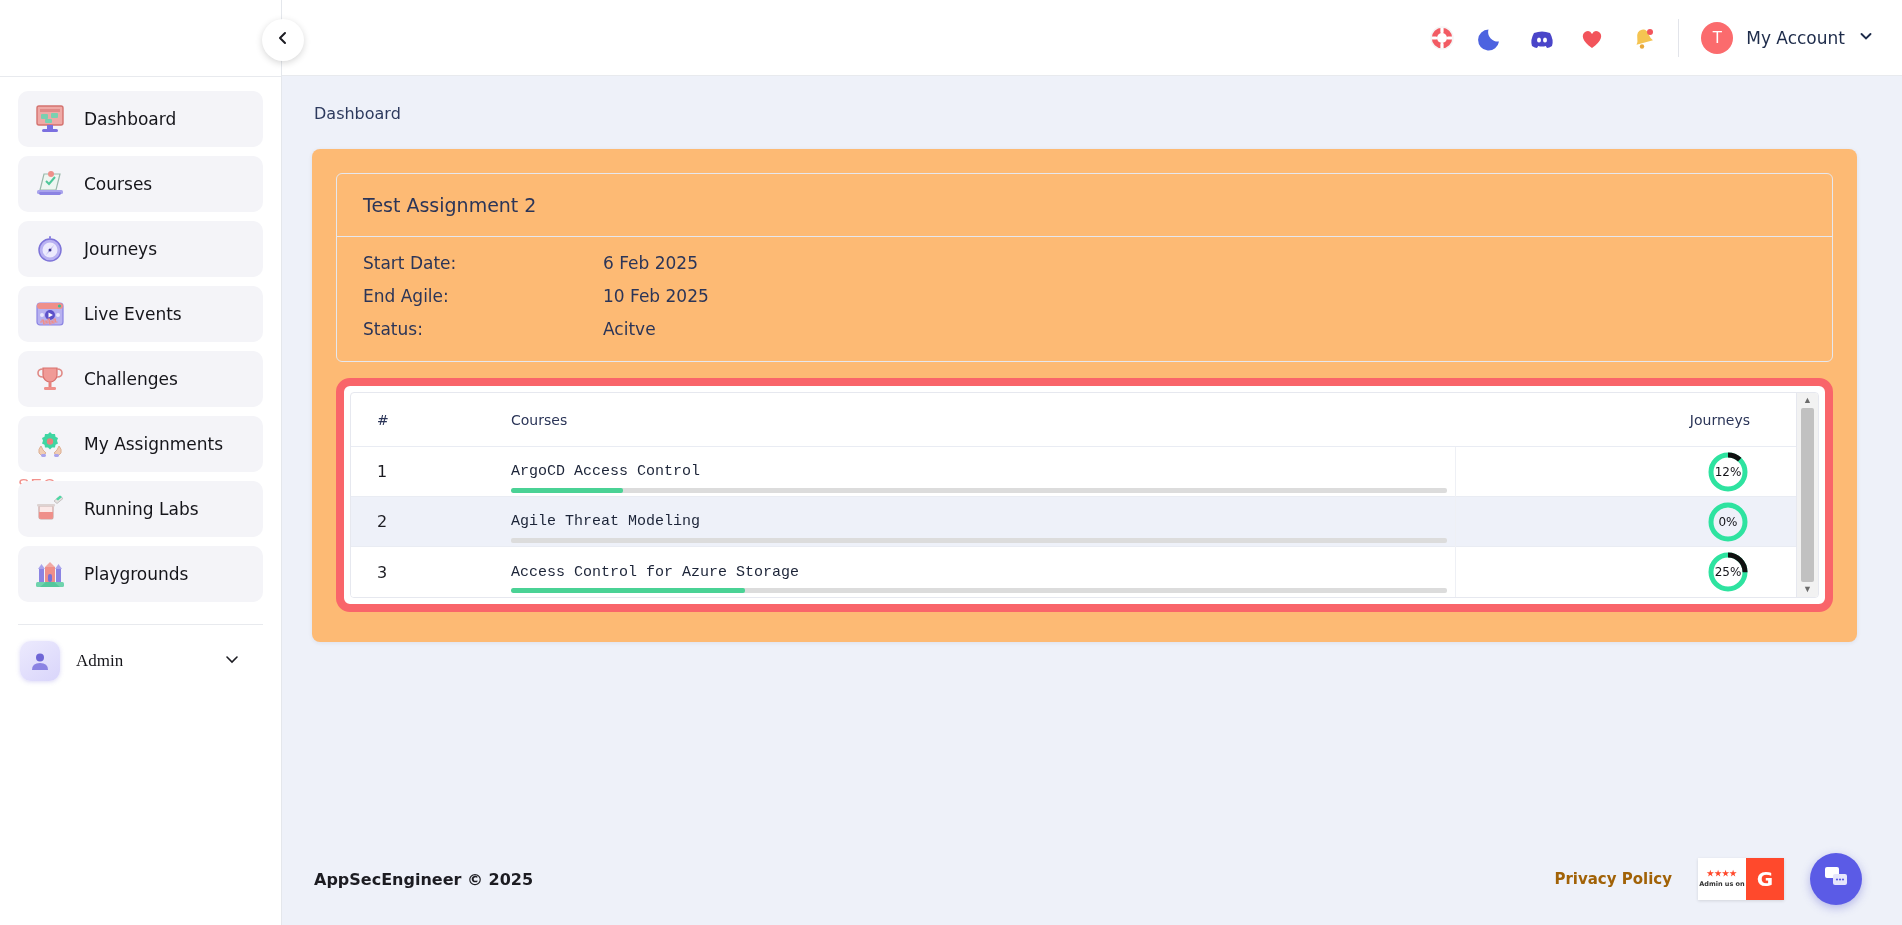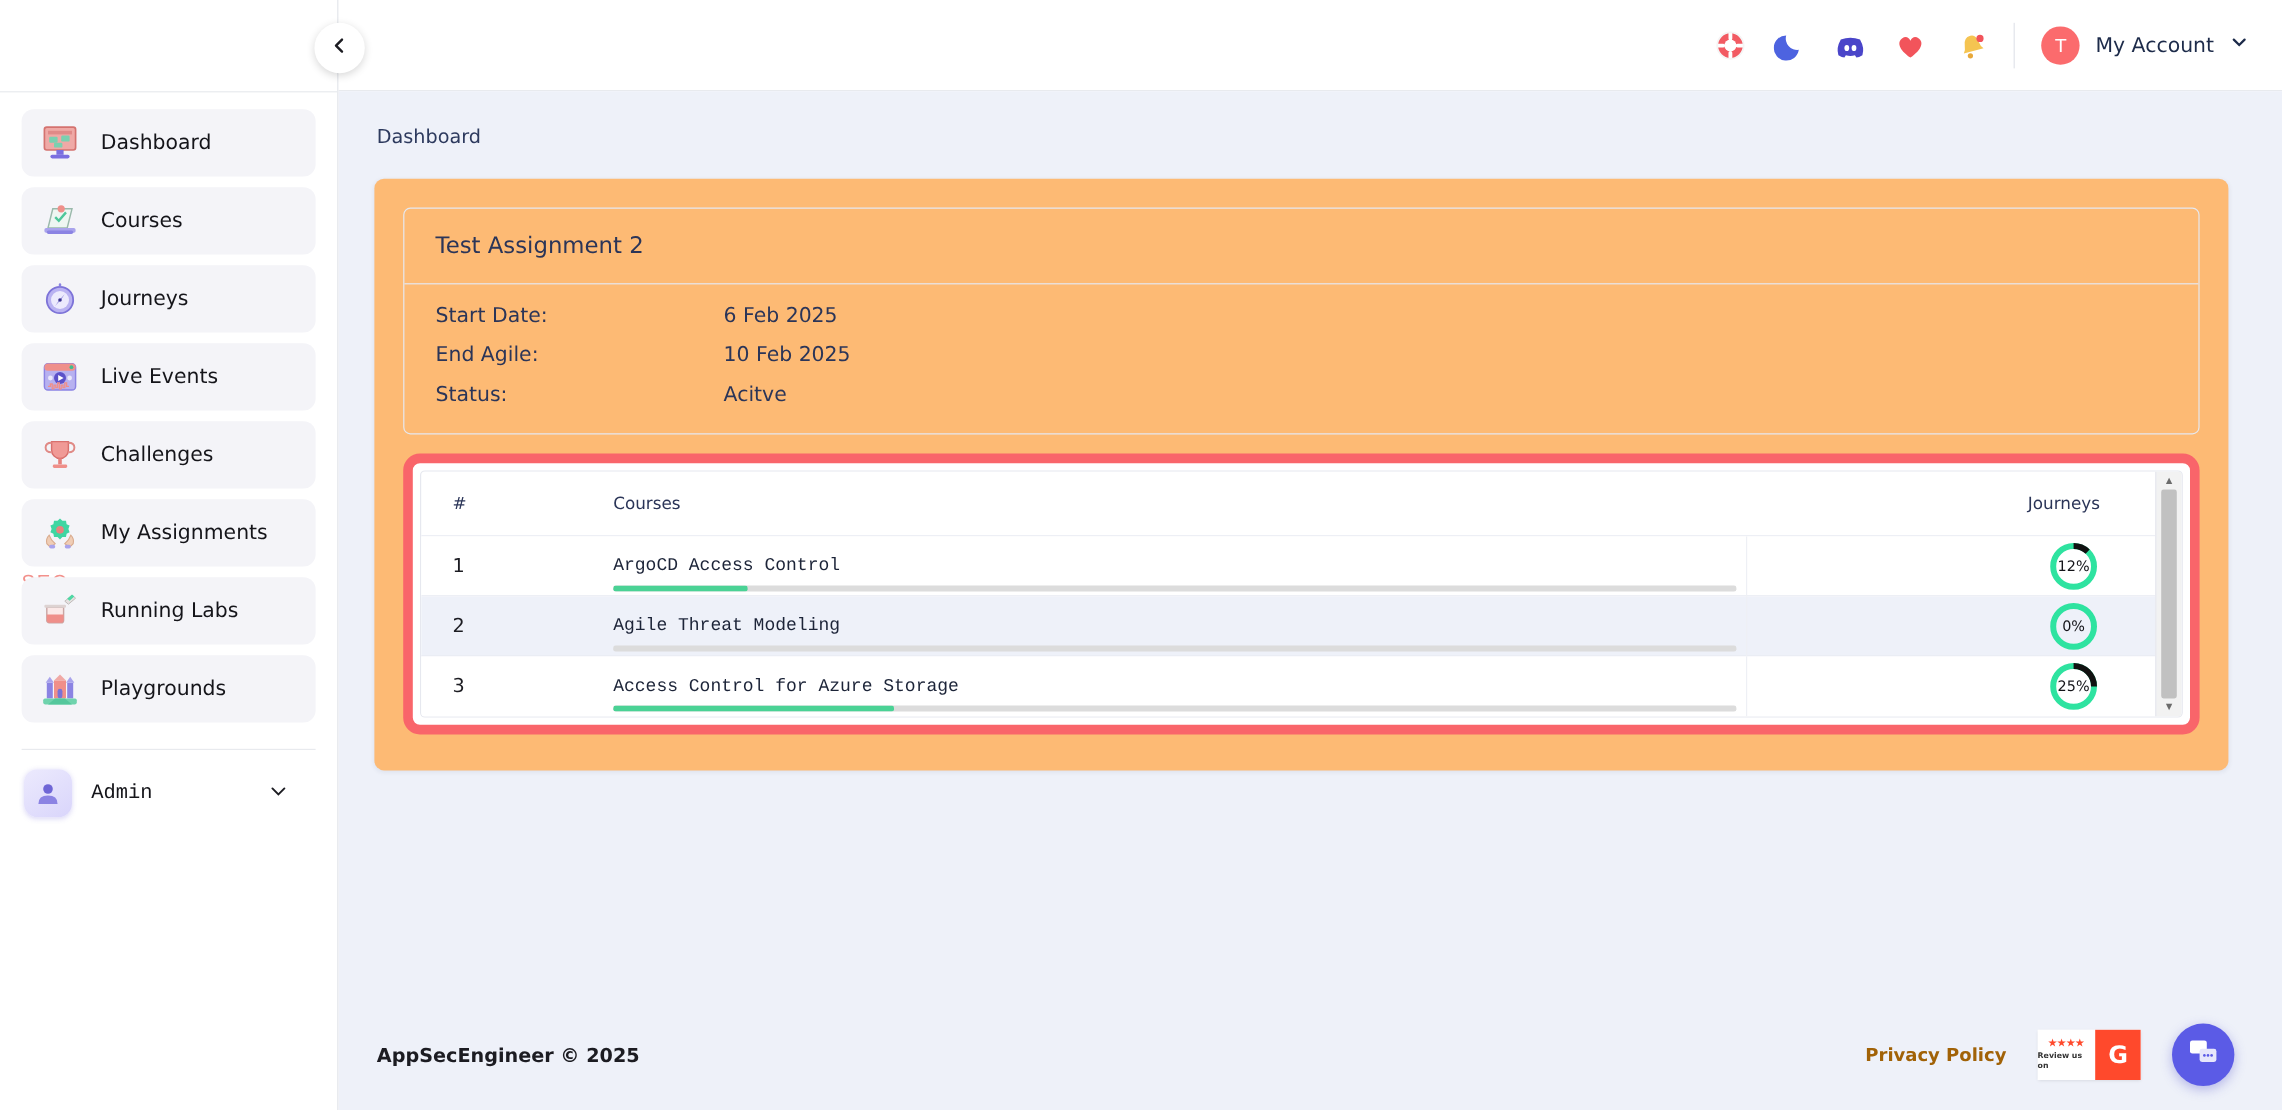--- a/index.html
+++ b/index.html
@@ -45,21 +45,21 @@
   .admin-row {
     display: flex; align-items: center; gap: 16px;
     padding: 16px 18px 0 20px; cursor: pointer;
   }
   .admin-avatar {
     width: 40px; height: 40px; border-radius: 11px;
     background: linear-gradient(145deg,#eceafd,#d9d5fb);
     display: flex; align-items: center; justify-content: center;
     box-shadow: 0 1px 4px rgba(110,100,220,.25);
   }
-  .admin-label { font-size: 17px; color: #15151a; flex: 1; font-family: Liberation Mono, monospace; }
+  .admin-label { font-size: 17px; color: #15151a; flex: 1; font-family: Liberation Serif, serif; }
   .chev-down { margin-right: 22px; }
 
   
   .collapse-btn {
     position: absolute; left: 262px; top: 19px;
     width: 42px; height: 42px; border-radius: 50%;
     background: #fff; box-shadow: 0 2px 7px rgba(0,0,0,.16);
     display: flex; align-items: center; justify-content: center;
     cursor: pointer; z-index: 20;
   }
@@ -485,21 +485,21 @@
         </div>
       </div>
 
       <footer class="footer">
         <span class="footer-left">AppSecEngineer © 2025</span>
         <div class="footer-right">
           <span class="privacy">Privacy Policy</span>
           <span class="g2">
             <span class="g2-left">
               <span class="g2-stars">★★★★</span>
-              <span class="g2-text">Review us on</span>
+              <span class="g2-text">Admin us on</span>
             </span>
             <span class="g2-right">
               <span>G</span>
             </span>
           </span>
           <span class="fab">
             <span>
               <svg width="26" height="26" viewBox="0 0 26 26">
                   <rect x="2" y="3" width="14" height="11" rx="2" fill="#fff"></rect>
                   <rect x="10" y="10" width="14" height="11" rx="2" fill="#e6e6fb"></rect>

